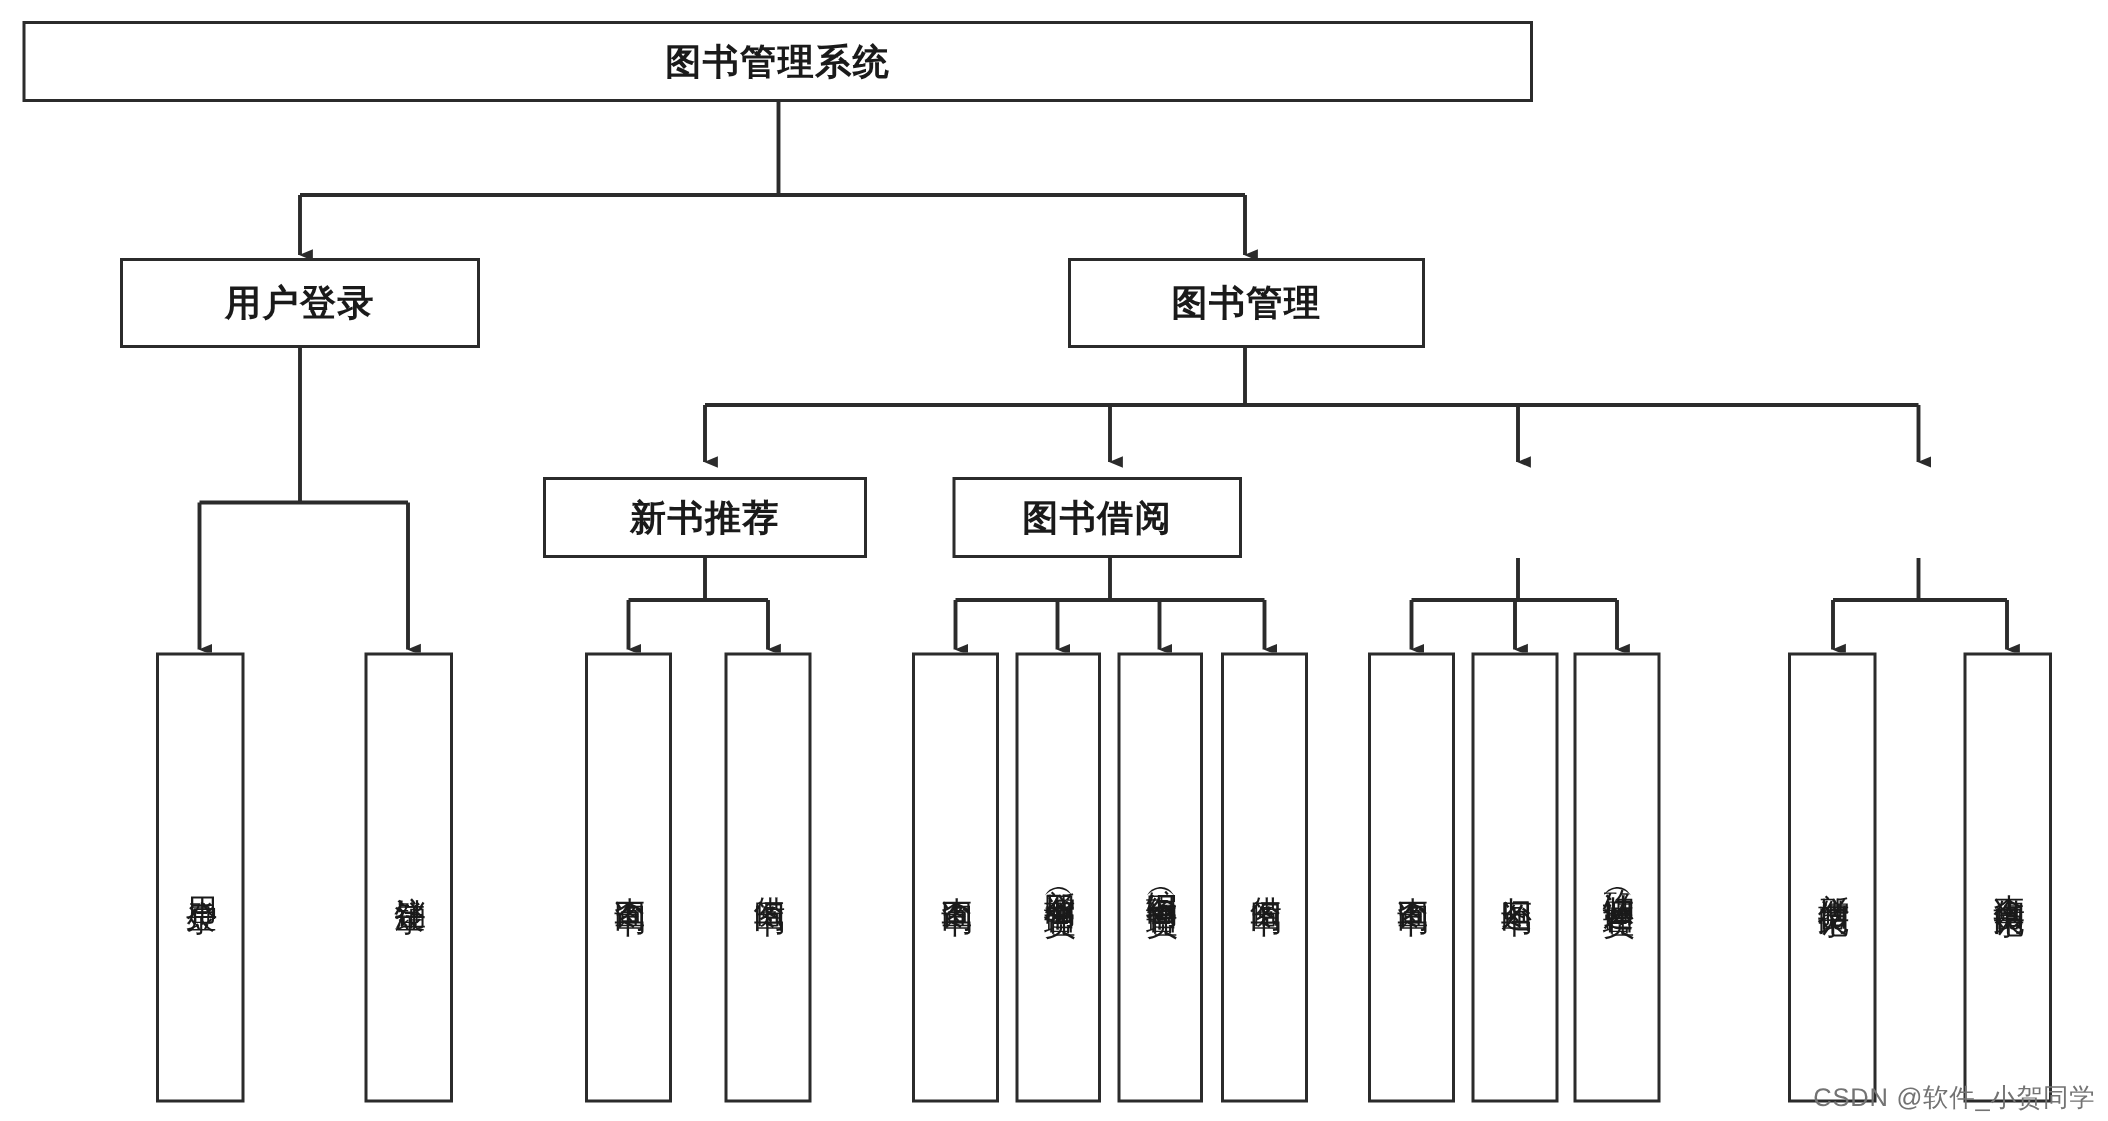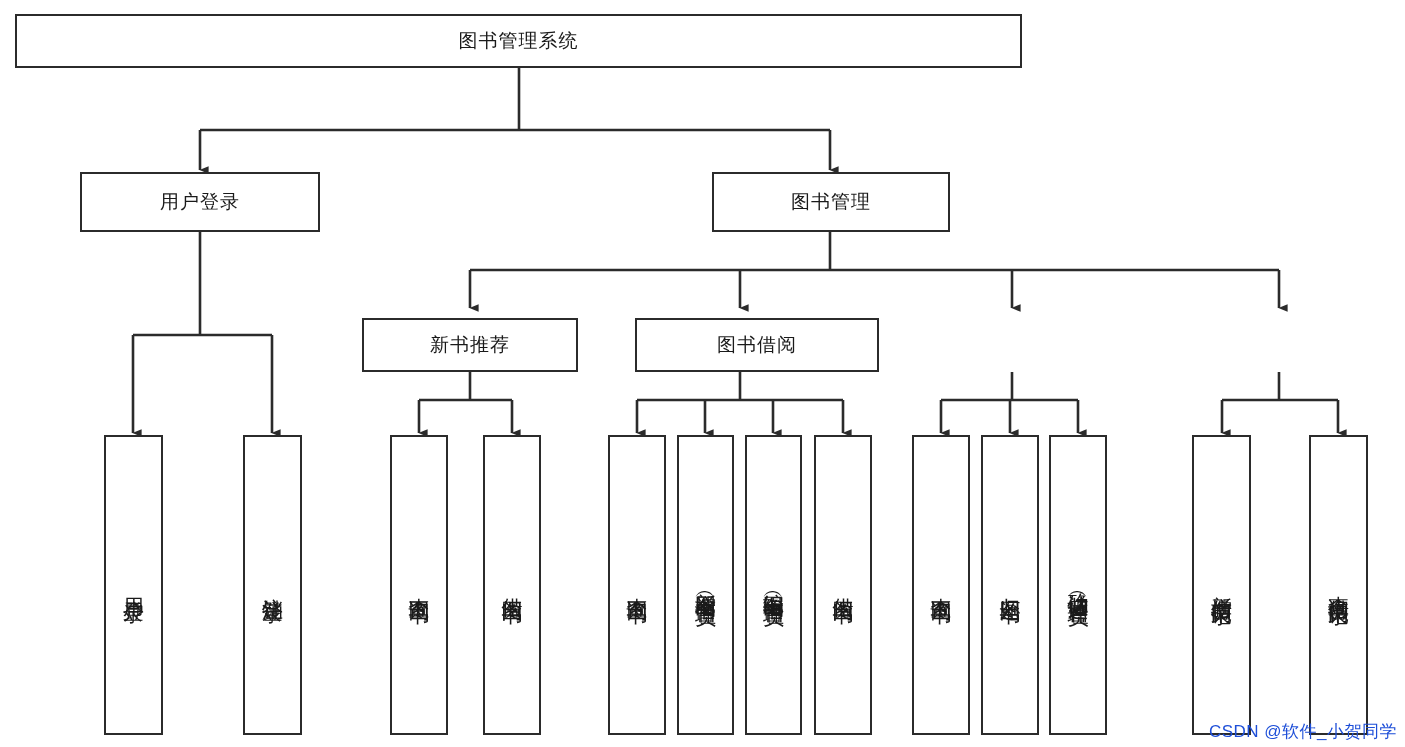--- a/index.html
+++ b/index.html
@@ -8,30 +8,30 @@
     font-family:"Liberation Sans","DejaVu Sans",sans-serif;
   }
   #canvas{position:relative;width:1405px;height:747px;background:#ffffff;}
   svg.wires{position:absolute;left:0;top:0;width:1405px;height:747px;}
   .node{
     position:absolute;box-sizing:border-box;
     border:2px solid #2b2b2b;background:#ffffff;
     display:flex;align-items:center;justify-content:center;
     color:#1a1a1a;
   }
-  .node.h{font-size:19px;letter-spacing:1px;}
+  .node.h{font-size:24px;letter-spacing:1px;font-weight:bold;}
   .node.v{
     font-size:21px;letter-spacing:2px;
     writing-mode:vertical-rl;text-orientation:upright;
     line-height:1.05;padding:4px 0;
   }
   .node .lbl{display:block;white-space:nowrap;}
   .watermark{
     position:absolute;right:8px;bottom:4px;
-    font-size:17px;color:#1d4ed8;white-space:nowrap;
+    font-size:17px;color:#737373;white-space:nowrap;
     letter-spacing:0.5px;
   }
 </style>
 </head>
 <body>
 
 <div id="canvas">
 
   <svg class="wires" viewBox="0 0 1405 747" xmlns="http://www.w3.org/2000/svg">
     <defs>
@@ -90,21 +90,21 @@
   <div class="node h" style="left:80px;top:172px;width:240px;height:60px;">
     <span class="lbl">用户登录</span>
   </div>
   <div class="node h" style="left:362px;top:318px;width:216px;height:54px;">
     <span class="lbl">新书推荐</span>
   </div>
 
   <div class="node h" style="left:712px;top:172px;width:238px;height:60px;">
     <span class="lbl">图书管理</span>
   </div>
-  <div class="node h" style="left:635px;top:318px;width:244px;height:54px;text-align:center;">
+  <div class="node h" style="left:635px;top:318px;width:193px;height:54px;text-align:center;">
     <span class="lbl">图书借阅</span>
   </div>
 
   <div class="node v" style="left:104px;top:435px;width:59px;height:300px;">
     <span class="lbl">用户登录</span>
   </div>
   <div class="node v" style="left:243px;top:435px;width:59px;height:300px;">
     <span class="lbl">注销登录</span>
   </div>
 

